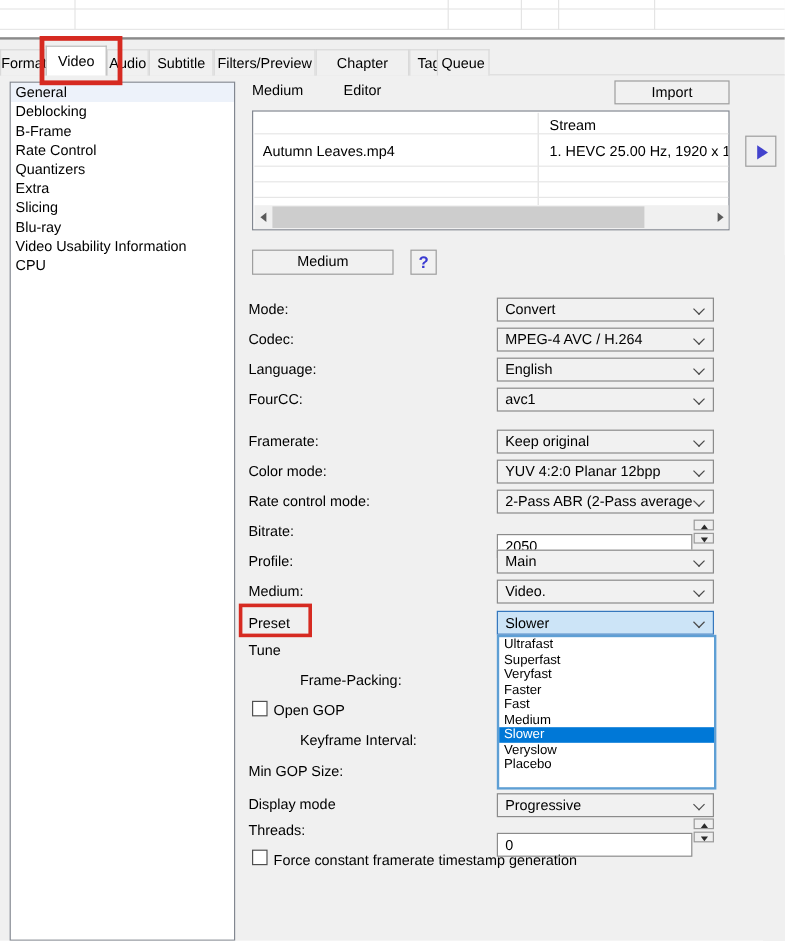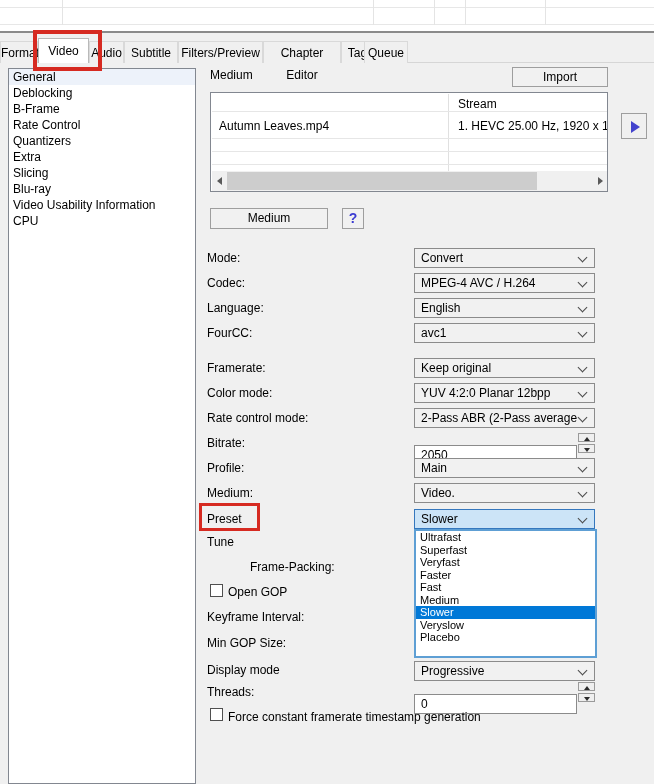--- a/index.html
+++ b/index.html
@@ -236,21 +236,21 @@
     <div class="opt">Veryslow</div>
     <div class="opt">Placebo</div>
   </div>
 
   <div class="lbl" style="top:472px;">Tune</div>
   <div class="lbl" style="top:497px;margin-left:43px;">Frame-Packing:</div>
 
   <div class="chk" style="left:210px;top:521px;"></div>
   <div class="lbl" style="left:228px;top:522px;">Open GOP</div>
 
-  <div class="lbl" style="top:547px;">Keyframe Interval:</div>
+  <div class="lbl" style="top:547px;margin-left:43px;">Keyframe Interval:</div>
   <div class="lbl" style="top:573px;">Min GOP Size:</div>
 
   <div class="lbl" style="top:600px;">Display mode</div>
   <div class="cmb" style="top:598px;">
     <span class="txt">Progressive</span>
     <span class="chev"></span>
   </div>
 
   <div class="lbl" style="top:622px;">Threads:</div>
   <div class="numwrap" style="top:619px;">

